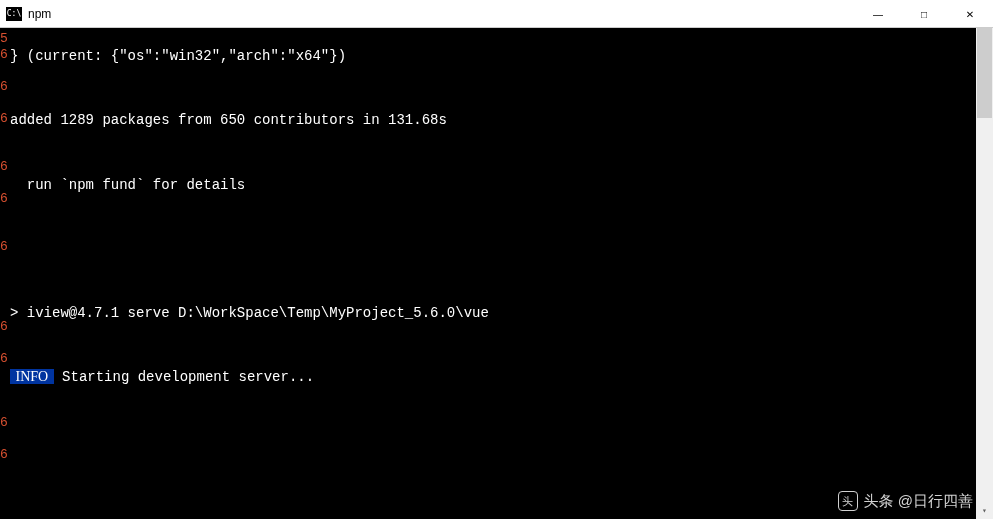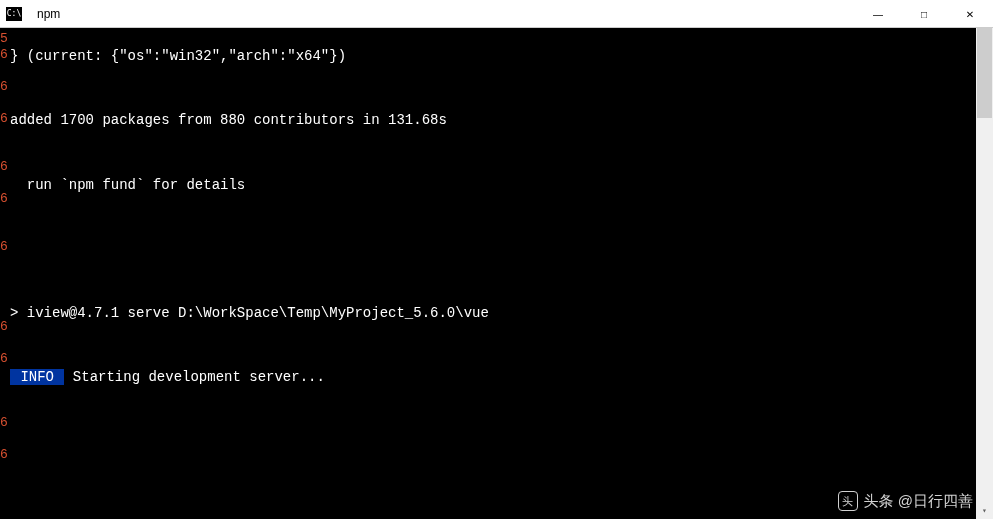--- a/index.html
+++ b/index.html
@@ -31,21 +31,20 @@
       color: #fff;
       font-size: 8px;
       display: flex;
       align-items: center;
       justify-content: center;
       margin-right: 6px;
       font-family: Consolas, monospace;
     }
     .title-bar .title-text {
       flex: 1;
-      margin-left: 9px;
     }
     .win-buttons {
       display: flex;
       height: 100%;
     }
     .win-btn {
       width: 46px;
       height: 28px;
       display: flex;
       align-items: center;
@@ -56,21 +55,21 @@
     }
     .terminal-body {
       background: #000;
       padding: 4px 0 4px 10px;
       line-height: 1.15;
       height: calc(100% - 28px);
       white-space: pre;
       position: relative;
     }
     .line { min-height: 16px; }
-    .lbl-info { background: #0034a0; color: #fff; padding: 0 2px; }
+    .lbl-info { background: #0034a0; color: #fff; padding: 0 2px; font-family: Liberation Serif, serif; }
     .watermark {
       position: absolute;
       bottom: 8px;
       right: 20px;
       color: #ddd;
       font-family: "Microsoft YaHei", sans-serif;
       font-size: 15px;
       display: flex;
       align-items: center;
       gap: 6px;
@@ -164,21 +163,21 @@
     <div class="line"></div>
     <div class="line"></div>
     <div class="line">6</div>
     <div class="line"></div>
     <div class="line">6</div>
   </div>
 
 <div class="terminal-body">
 <div class="line">} (current: {"os":"win32","arch":"x64"})</div>
 <div class="line"></div>
-<div class="line">added 1700 packages from 880 contributors in 131.68s</div>
+<div class="line">added 1289 packages from 650 contributors in 131.68s</div>
 <div class="line"></div>
 <div class="line">  run `npm fund` for details</div>
 <div class="line"></div>
 <div class="line"></div>
 <div class="line"></div>
 <div class="line">&gt; iview@4.7.1 serve D:\WorkSpace\Temp\MyProject_5.6.0\vue</div>
 <div class="line"></div>
 <div class="line"><span class="lbl-info"> INFO </span><span> Starting development server...</span></div>
 
 

